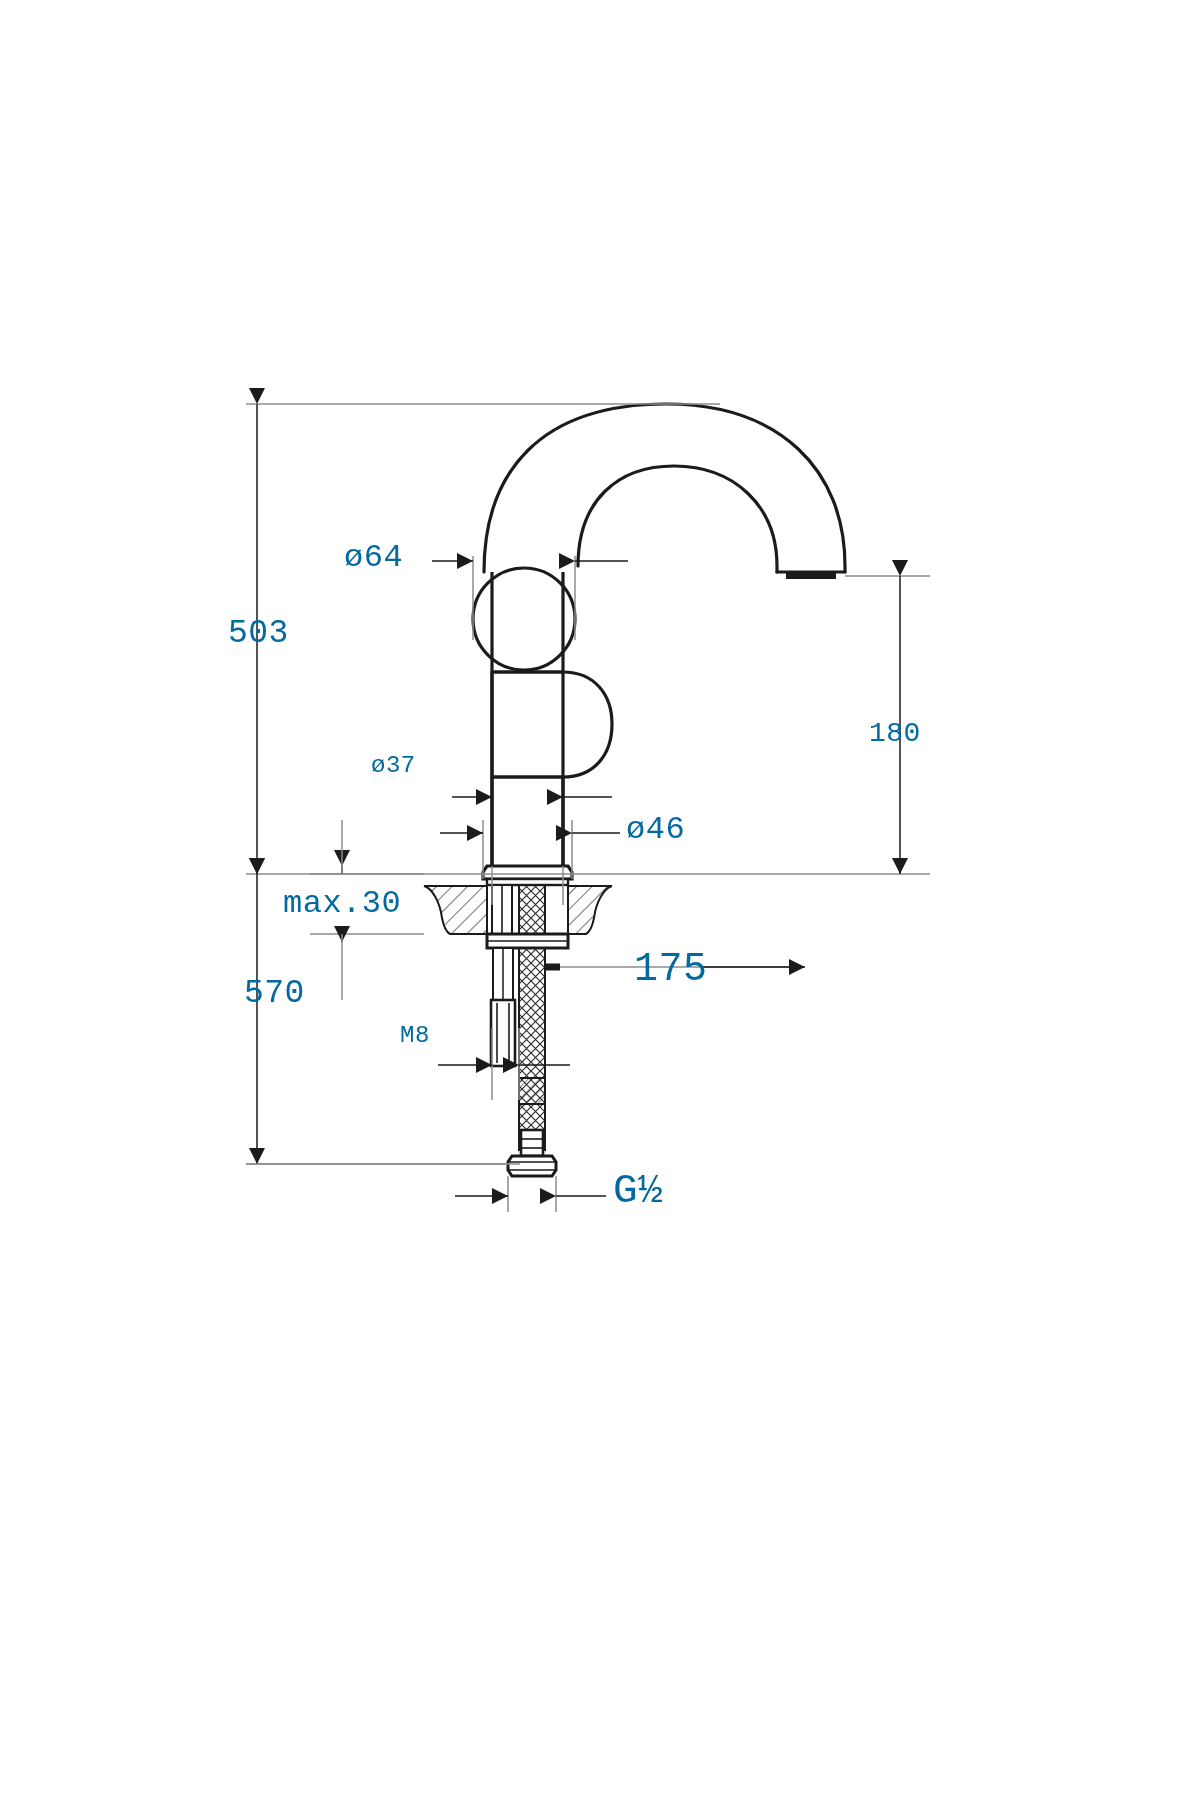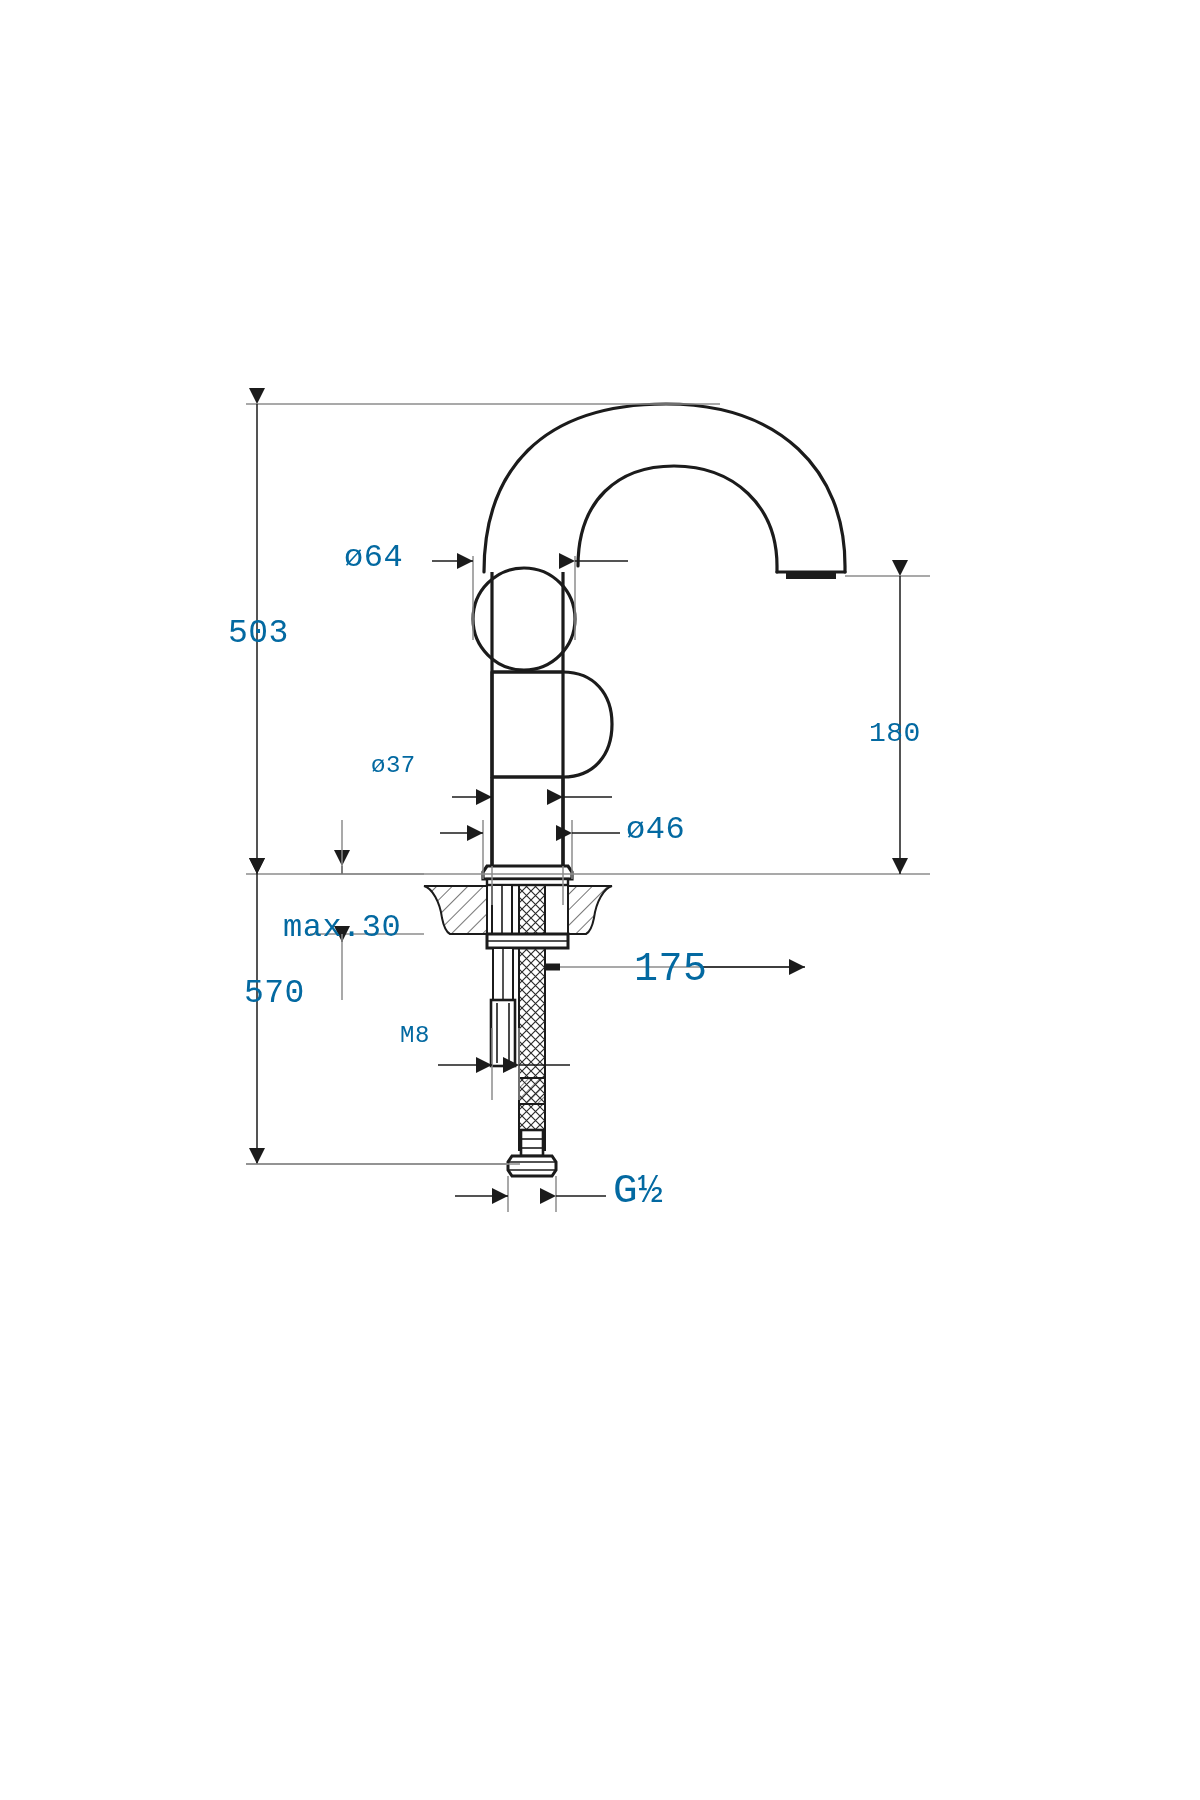--- a/index.html
+++ b/index.html
@@ -197,21 +197,21 @@
   <div class="dimtxt" style="left:228px;top:615px;font-size:33px;">503</div>
 
   <div class="dimtxt" style="left:344px;top:539px;font-size:32px;">ø64</div>
 
   <div class="dimtxt" style="left:371px;top:752px;font-size:24px;">ø37</div>
 
   <div class="dimtxt" style="left:626px;top:811px;font-size:32px;">ø46</div>
 
   <div class="dimtxt" style="left:869px;top:718px;font-size:28px;">180</div>
 
-  <div class="dimtxt" style="left:283px;top:885px;font-size:32px;margin-top:24px;">max.30</div>
+  <div class="dimtxt" style="left:283px;top:885px;font-size:32px;">max.30</div>
 
   <div class="dimtxt" style="left:244px;top:975px;font-size:33px;">570</div>
 
   <div class="dimtxt" style="left:634px;top:947px;font-size:40px;">175</div>
 
   <div class="dimtxt" style="left:400px;top:1022px;font-size:24px;text-align:right;">M8</div>
 
   <div class="dimtxt" style="left:613px;top:1168px;font-size:41px;">G½</div>
 
 </div>

